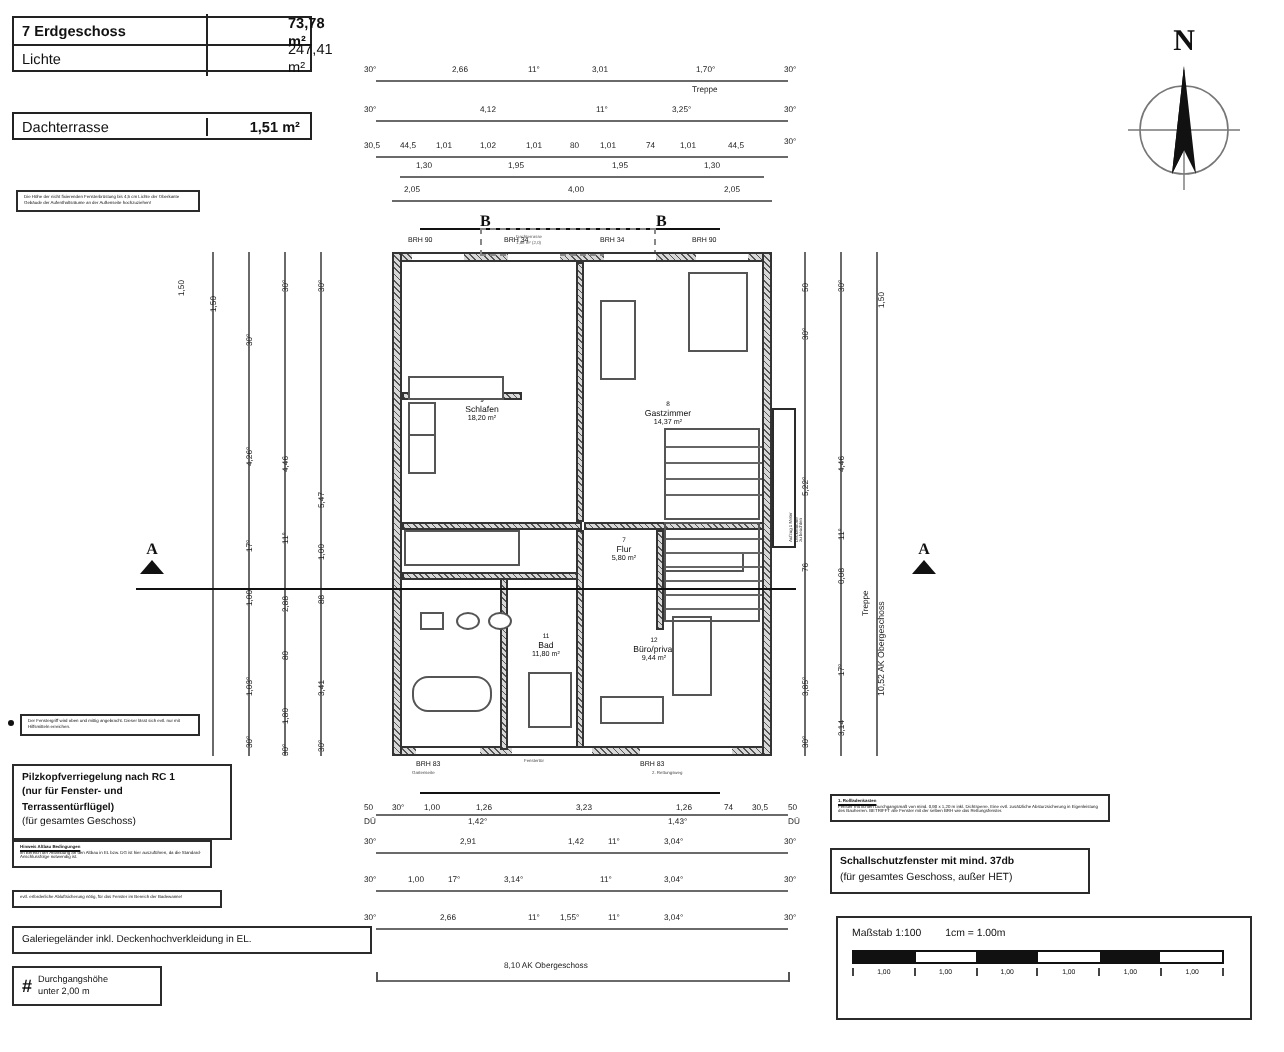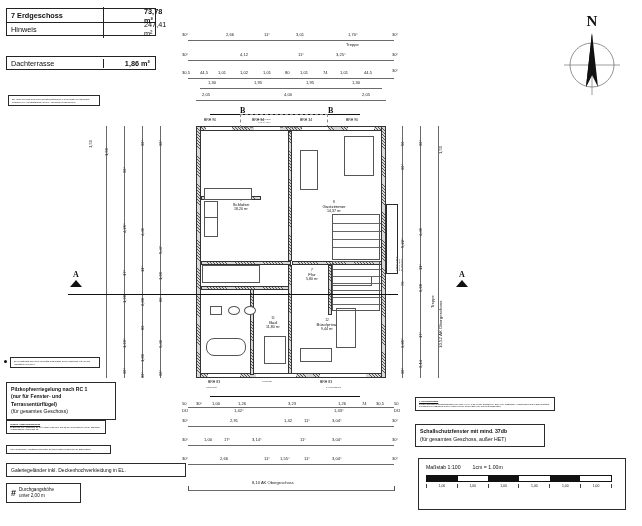--- a/index.html
+++ b/index.html
@@ -97,29 +97,29 @@
 <body>
 
 <div class="page">
 
   <div class="abs" id="area-table">
     <div class="row b">
       <div class="nm">7 Erdgeschoss</div>
       <div class="vl">73,78 m²</div>
     </div>
     <div class="row">
-      <div class="nm">Hinweis</div>
+      <div class="nm">Lichte</div>
       <div class="vl">247,41 m²</div>
     </div>
   </div>
 
   <div class="abs" id="dachterrasse-table">
     <div class="row">
       <div class="nm">Dachterrasse</div>
-      <div class="vl">1,86 m²</div>
+      <div class="vl">1,51 m²</div>
     </div>
   </div>
 
   <div class="abs box micro" id="note-brustung">Die Höhe der nicht fixierenden Fensterbrüstung bis 4,5 cm Lichte der Oberkante Gebäude der Aufenthaltsräume an der Außenseite hochzuziehen!</div>
 
   <div class="abs" id="bullet-fenstergriff"></div>
   <div class="abs box micro" id="note-fenstergriff">Der Fenstergriff wird oben und mittig angebracht. Dieser lässt sich evtl. nur mit Hilfsmitteln erreichen.</div>
 
   <div class="abs box" id="note-rc1">
     <div class="hl">Pilzkopfverriegelung nach RC 1</div>

